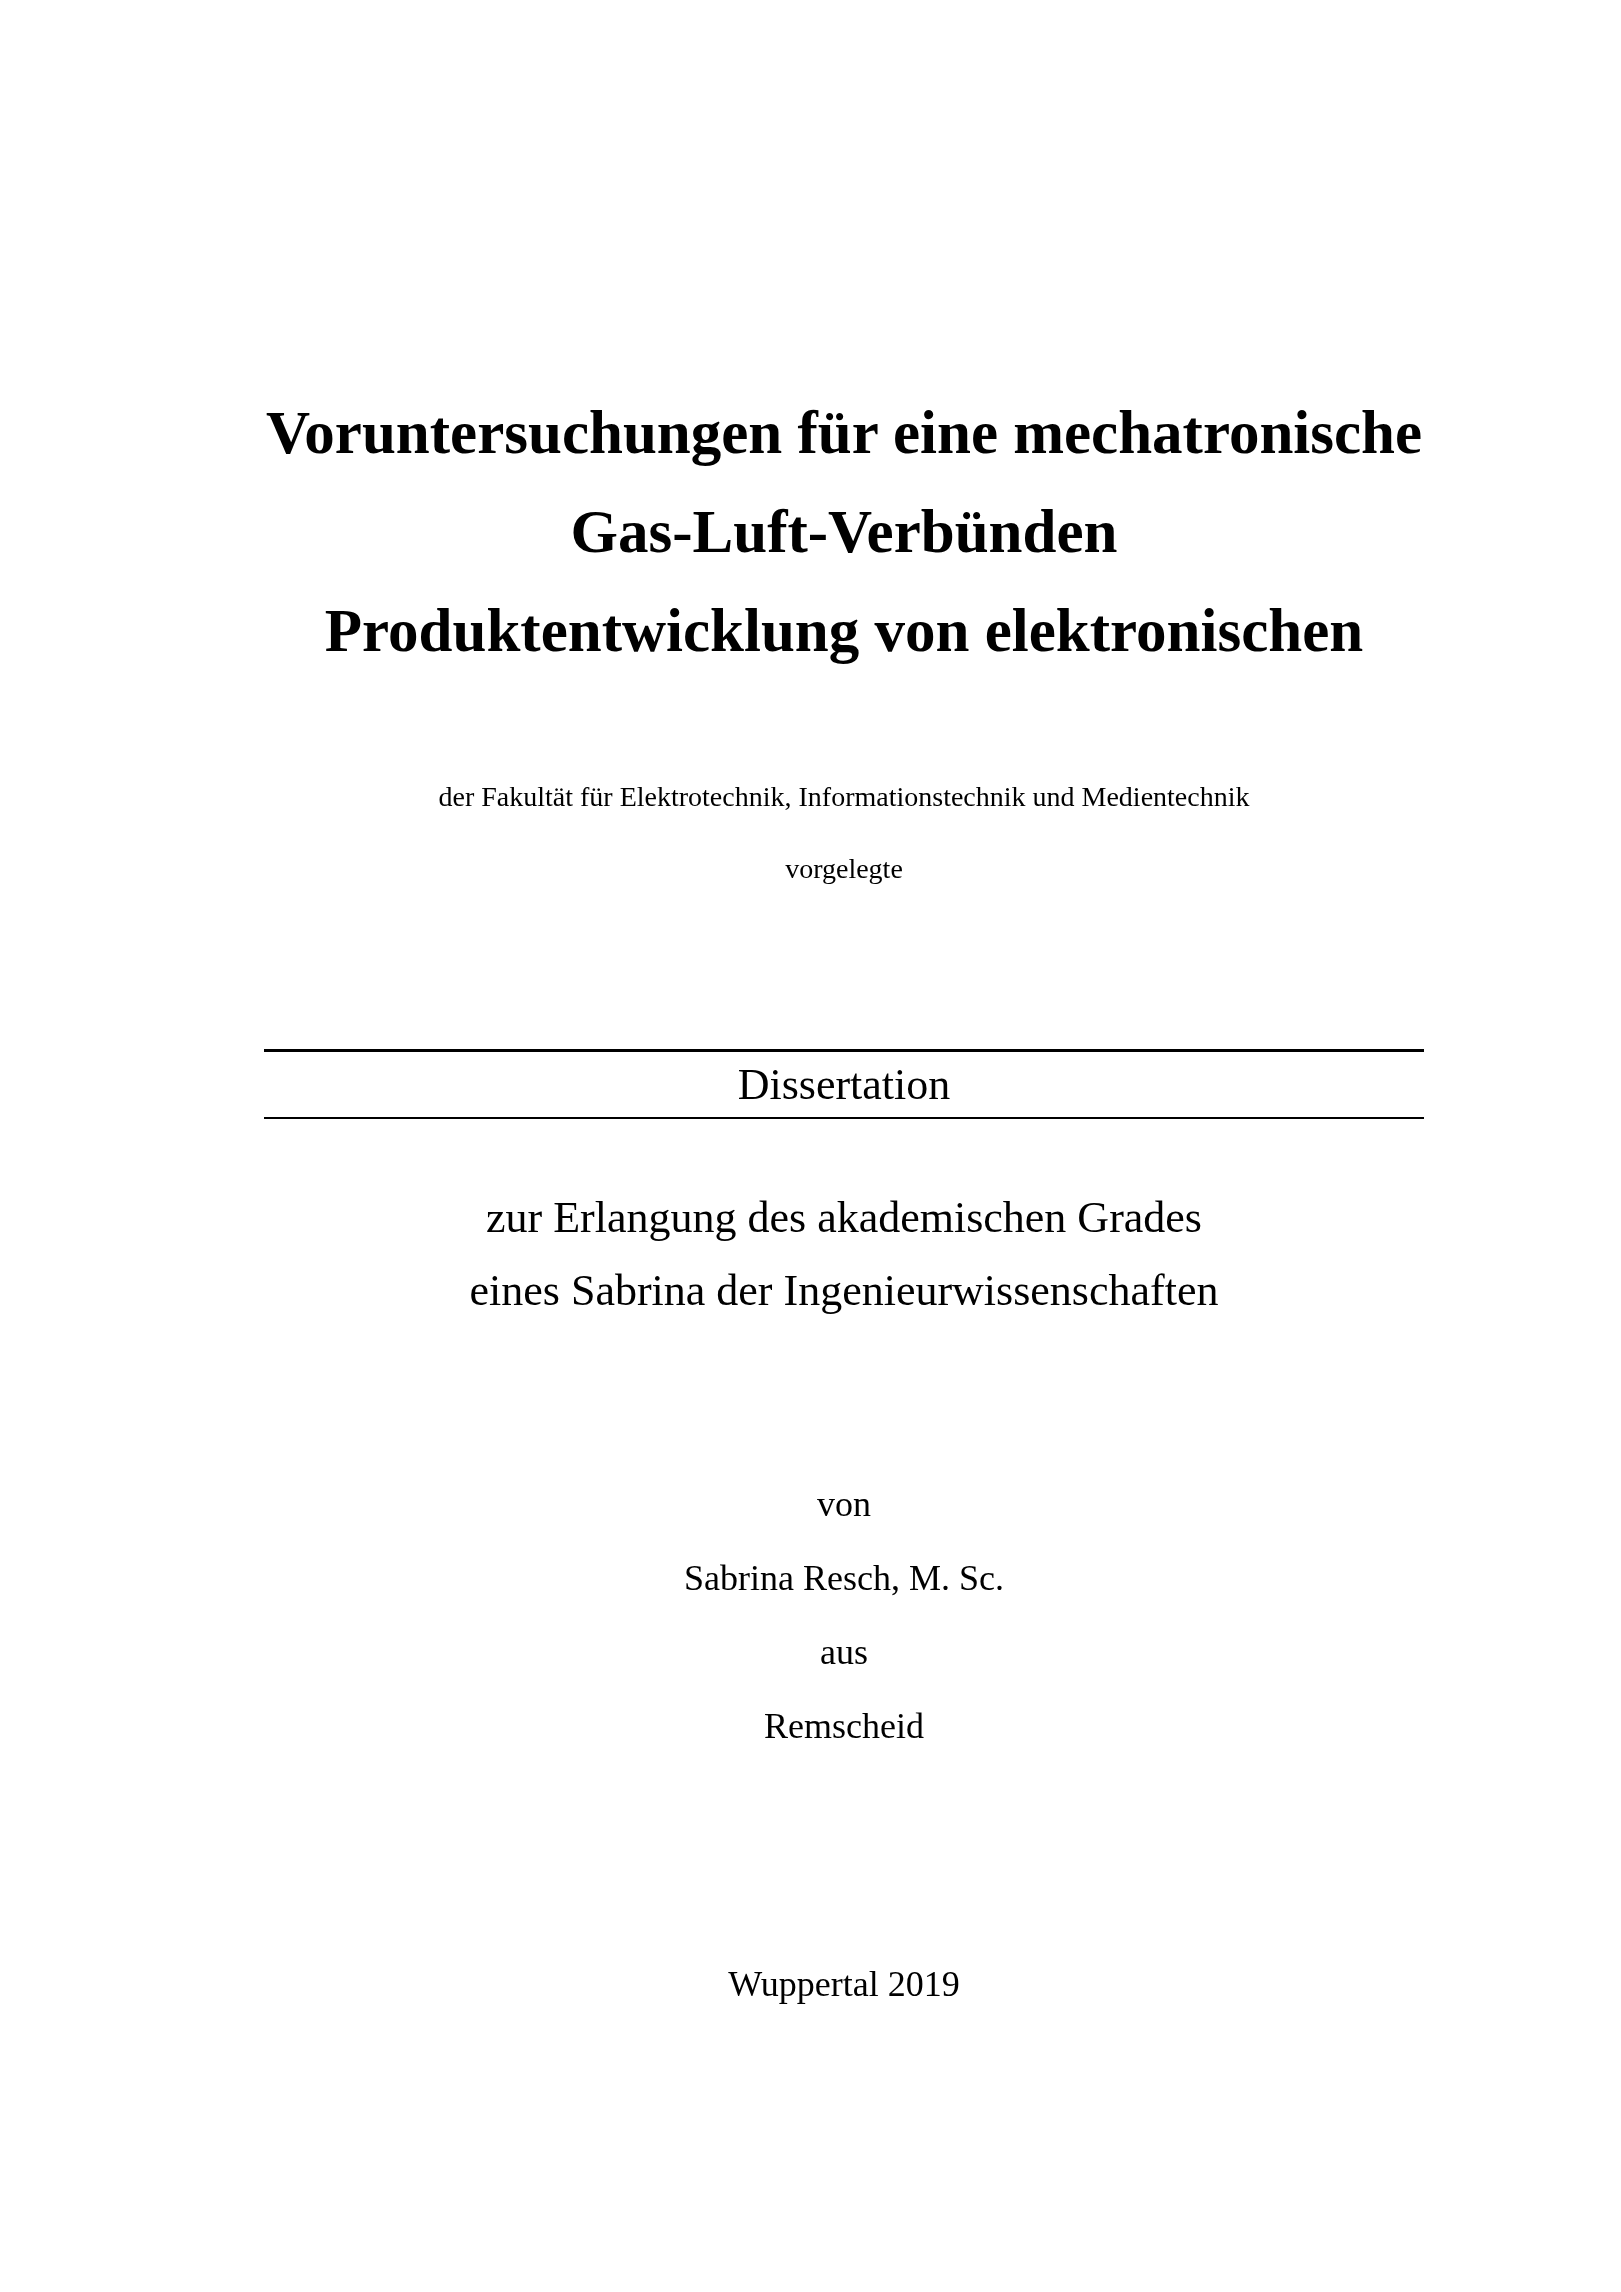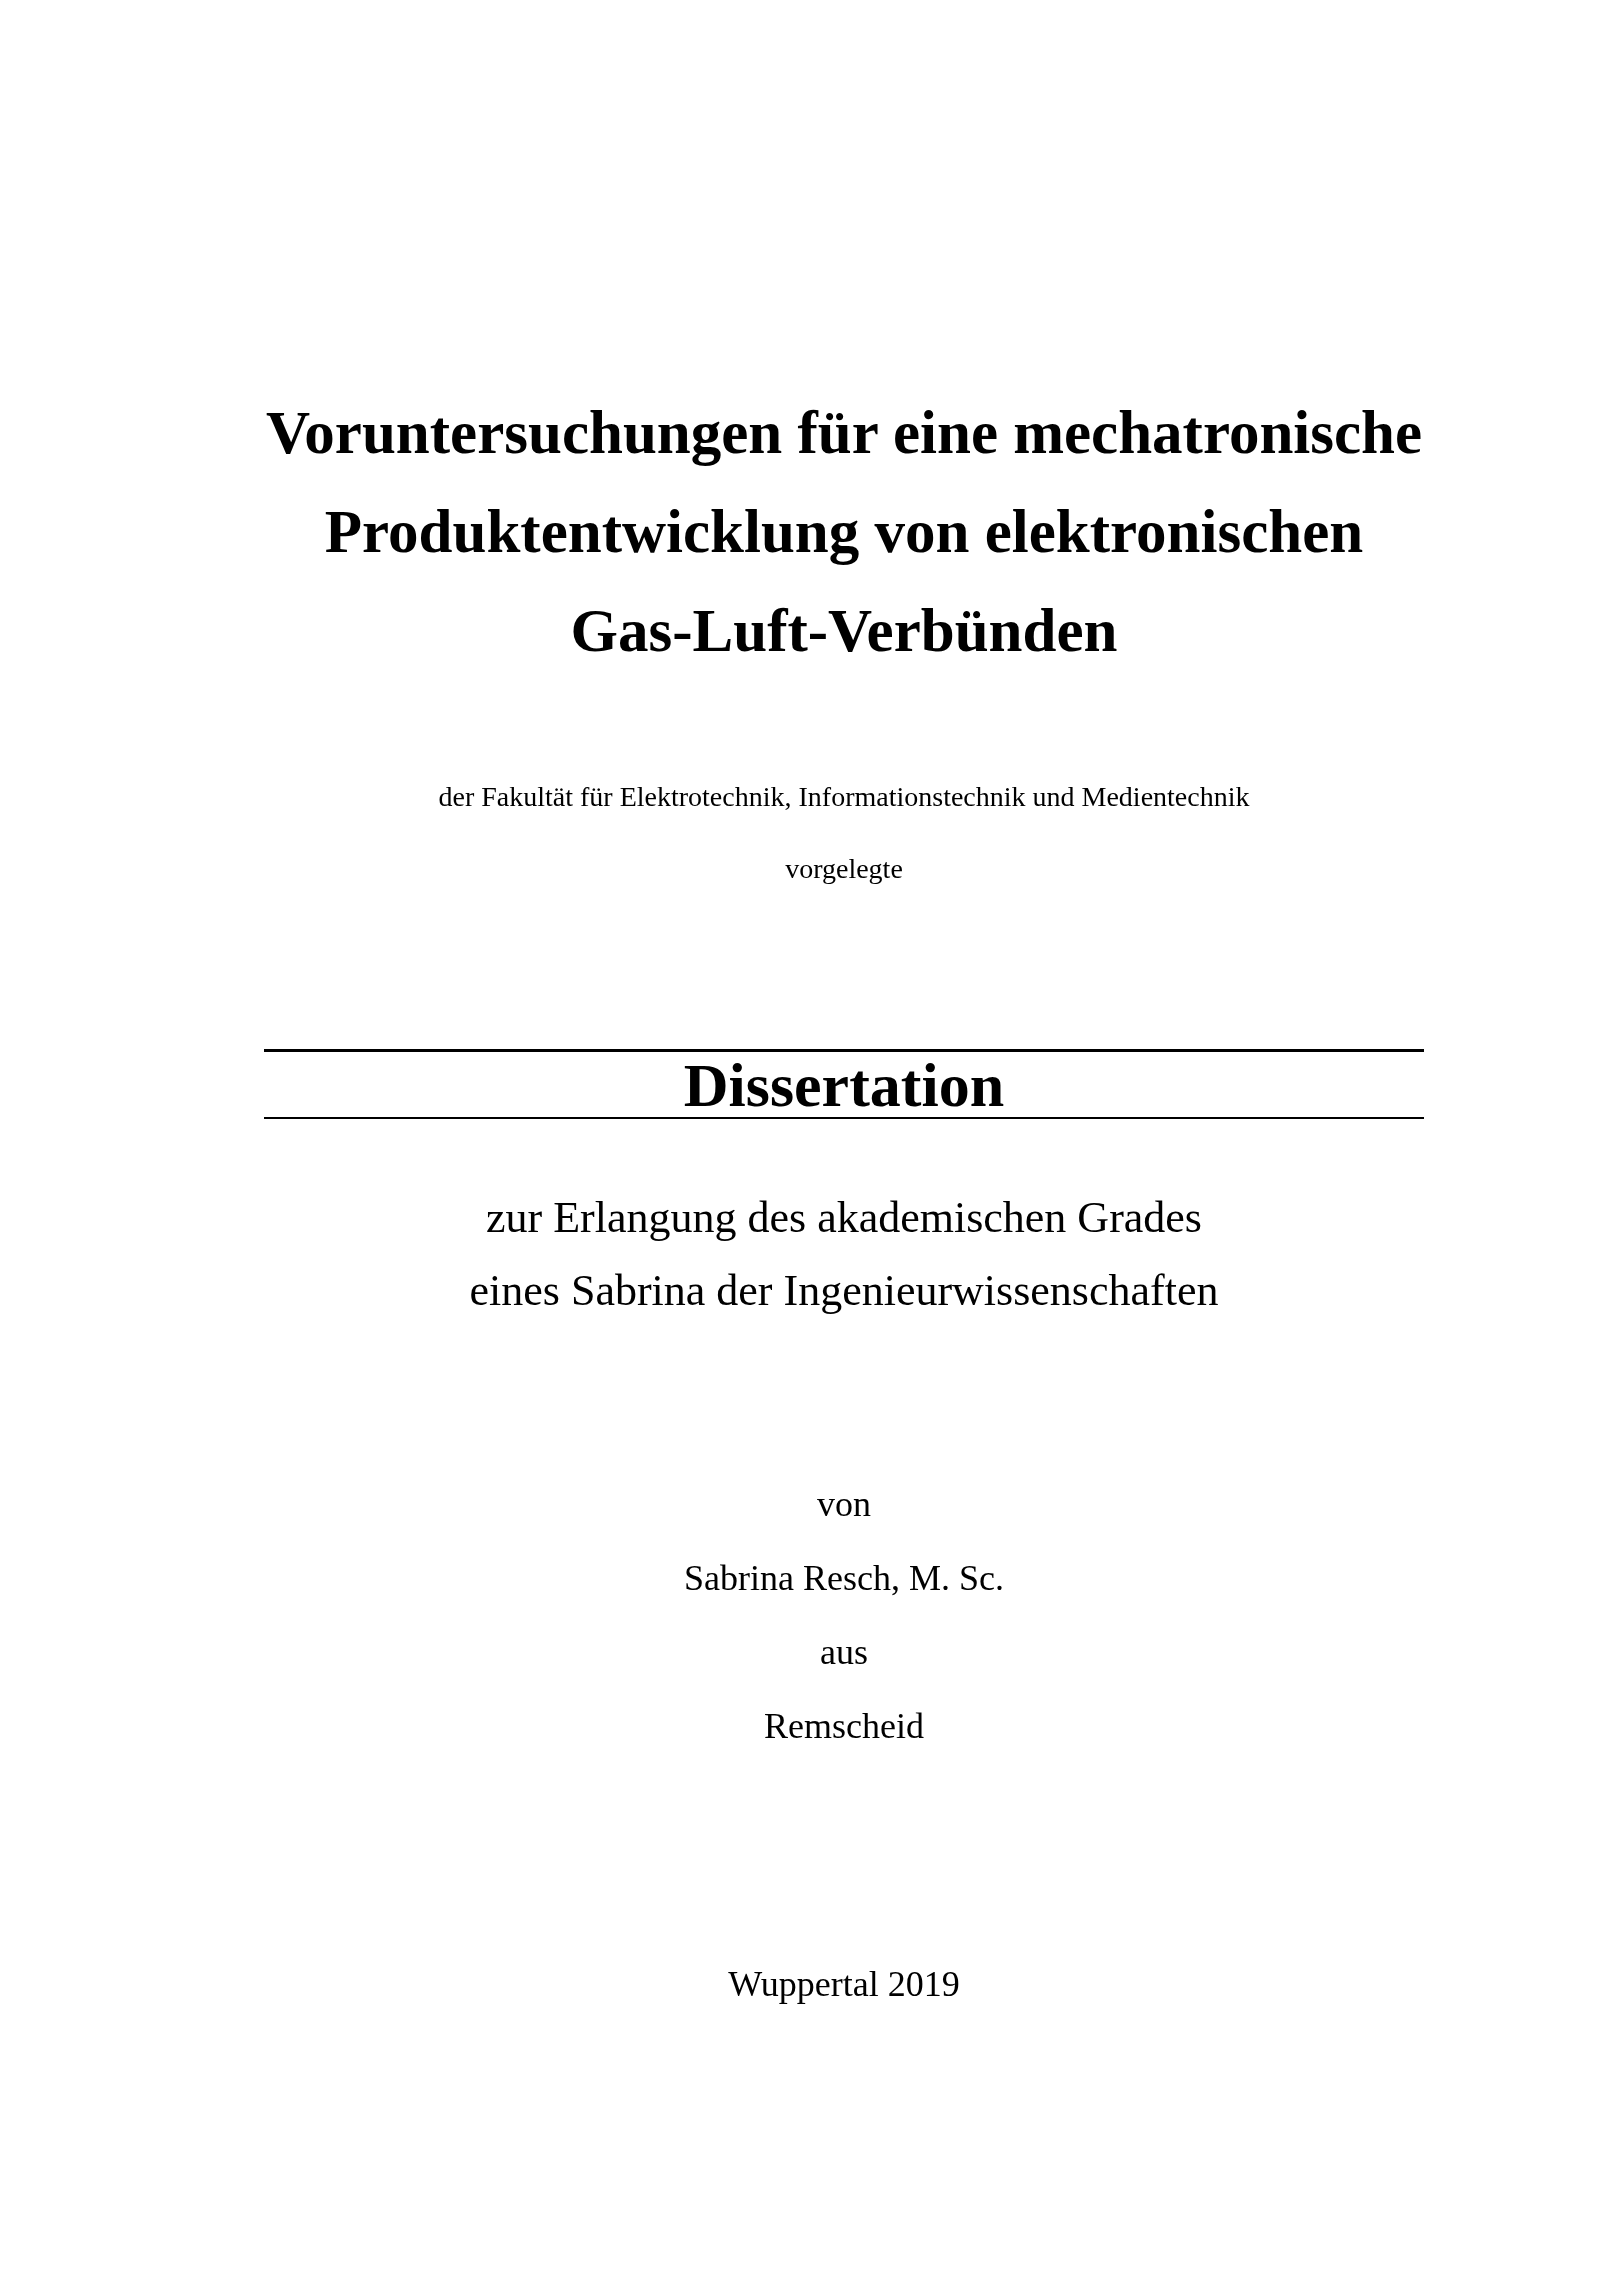--- a/index.html
+++ b/index.html
@@ -45,22 +45,22 @@
   .rule-thick {
     top: 1049px;
     height: 2.9px;
   }
   .rule-thin {
     top: 1117px;
     height: 2px;
   }
   .dissertation-block {
     top: 1059px;
-    font-size: 62px;
-    font-weight: bold;
+    font-size: 44px;
+    font-weight: normal;
     line-height: 52px;
   }
   .degree-block {
     top: 1181px;
     font-size: 44px;
     line-height: 73px;
   }
   .author-block {
     top: 1467px;
     font-size: 36px;
@@ -72,22 +72,22 @@
     line-height: 40px;
   }
 </style>
 </head>
 <body>
 
 <div class="page">
 
   <div class="block title-block">
     <div>Voruntersuchungen für eine mechatronische</div>
+    <div>Gas-Luft-Verbünden</div>
     <div>Produktentwicklung von elektronischen</div>
-    <div>Gas-Luft-Verbünden</div>
   </div>
 
   <div class="block intro-block">
     <div>der Fakultät für Elektrotechnik, Informationstechnik und Medientechnik</div>
     <div>vorgelegte</div>
   </div>
 
   <div class="rule rule-thick"></div>
 
   <div class="block dissertation-block">

